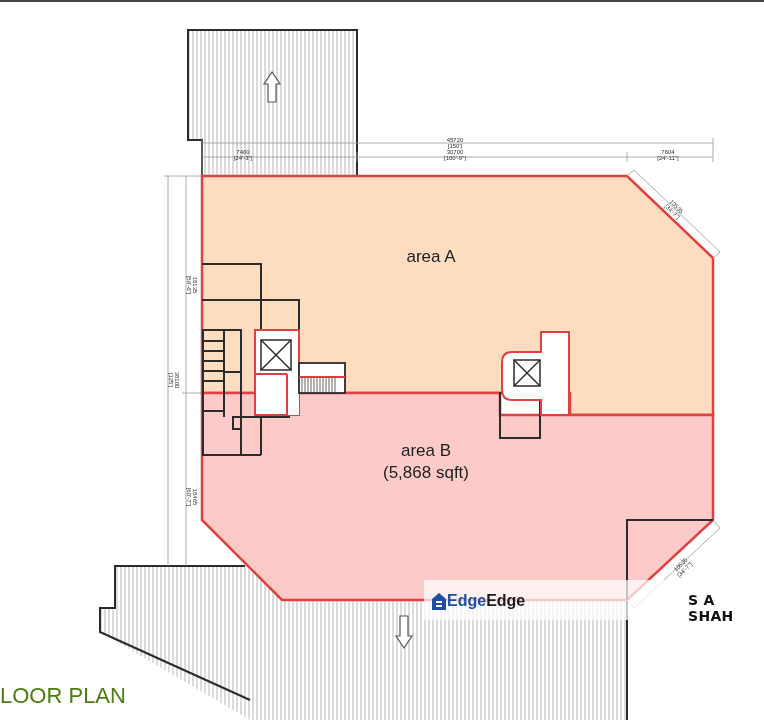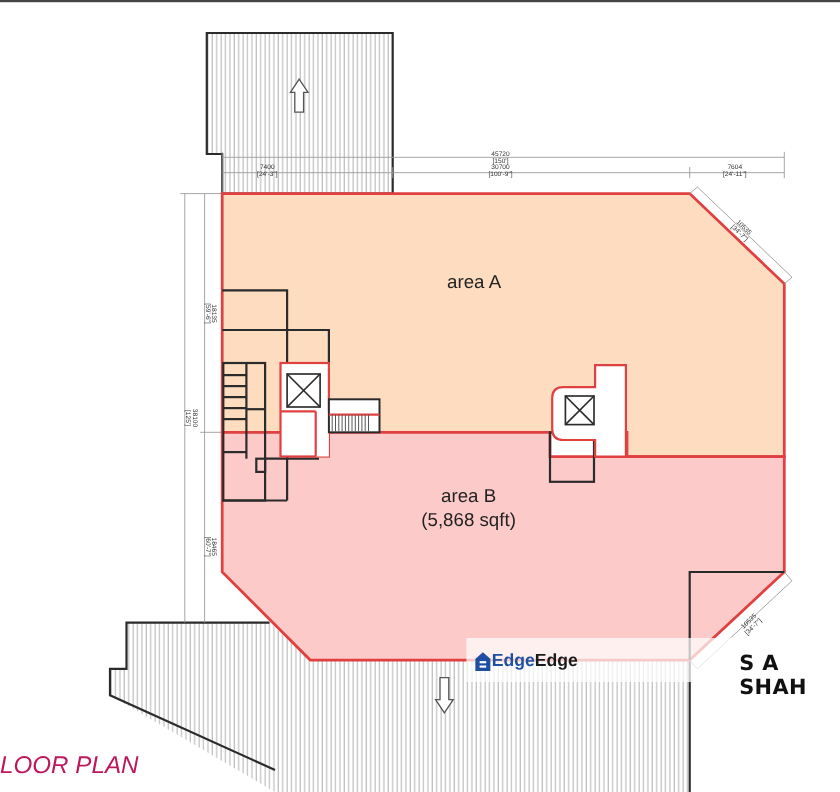--- a/index.html
+++ b/index.html
@@ -7,22 +7,22 @@
     .top-rule { position: absolute; left: 0; top: 0; width: 764px; height: 2px; background: #444; }
     svg.plan { position: absolute; left: 0; top: 0; }
     .area-label { position: absolute; text-align: center; color: #222; font-size: 17px; line-height: 22px; font-family: "Liberation Sans", sans-serif; }
     .area-label span { display: block; }
     .dim { font-family: "Liberation Sans", sans-serif; font-size: 6px; fill: #333; }
     .watermark { position: absolute; left: 424px; top: 580px; width: 340px; height: 40px; background: rgba(255,255,255,0.72); }
     .brand { position: absolute; left: 432px; top: 590px; height: 22px; display: flex; align-items: center; font-family: "Liberation Sans", sans-serif; font-weight: bold; font-size: 16px; }
     .brand .edge { color: #1f4fa0; }
     .brand .prop { color: #1a1a1a; }
     .brand .house { width: 14px; height: 18px; margin-right: 1px; }
-    .agent { position: absolute; left: 672px; top: 592px; font-family: "DejaVu Sans", sans-serif; font-weight: bold; font-size: 19px; color: #111; letter-spacing: 0.3px; }
-    .caption { position: absolute; left: 0; top: 683px; font-size: 22px; color: #be185d; font-family: "Liberation Sans", sans-serif; font-style: italic; }
+    .agent { position: absolute; left: 688px; top: 592px; font-family: "DejaVu Sans", sans-serif; font-weight: bold; font-size: 14px; color: #111; letter-spacing: 0.3px; }
+    .caption { position: absolute; left: 0; top: 683px; font-size: 22px; color: #4d7c0f; font-family: "Liberation Sans", sans-serif; }
   </style>
 </head>
 <body>
 
 <div class="top-rule"></div>
 
 <svg class="plan" width="764" height="720" viewBox="0 0 764 720">
   <defs>
     <pattern id="hatch" patternUnits="userSpaceOnUse" width="4" height="10">
       <rect width="4" height="10" fill="#ffffff"></rect>

